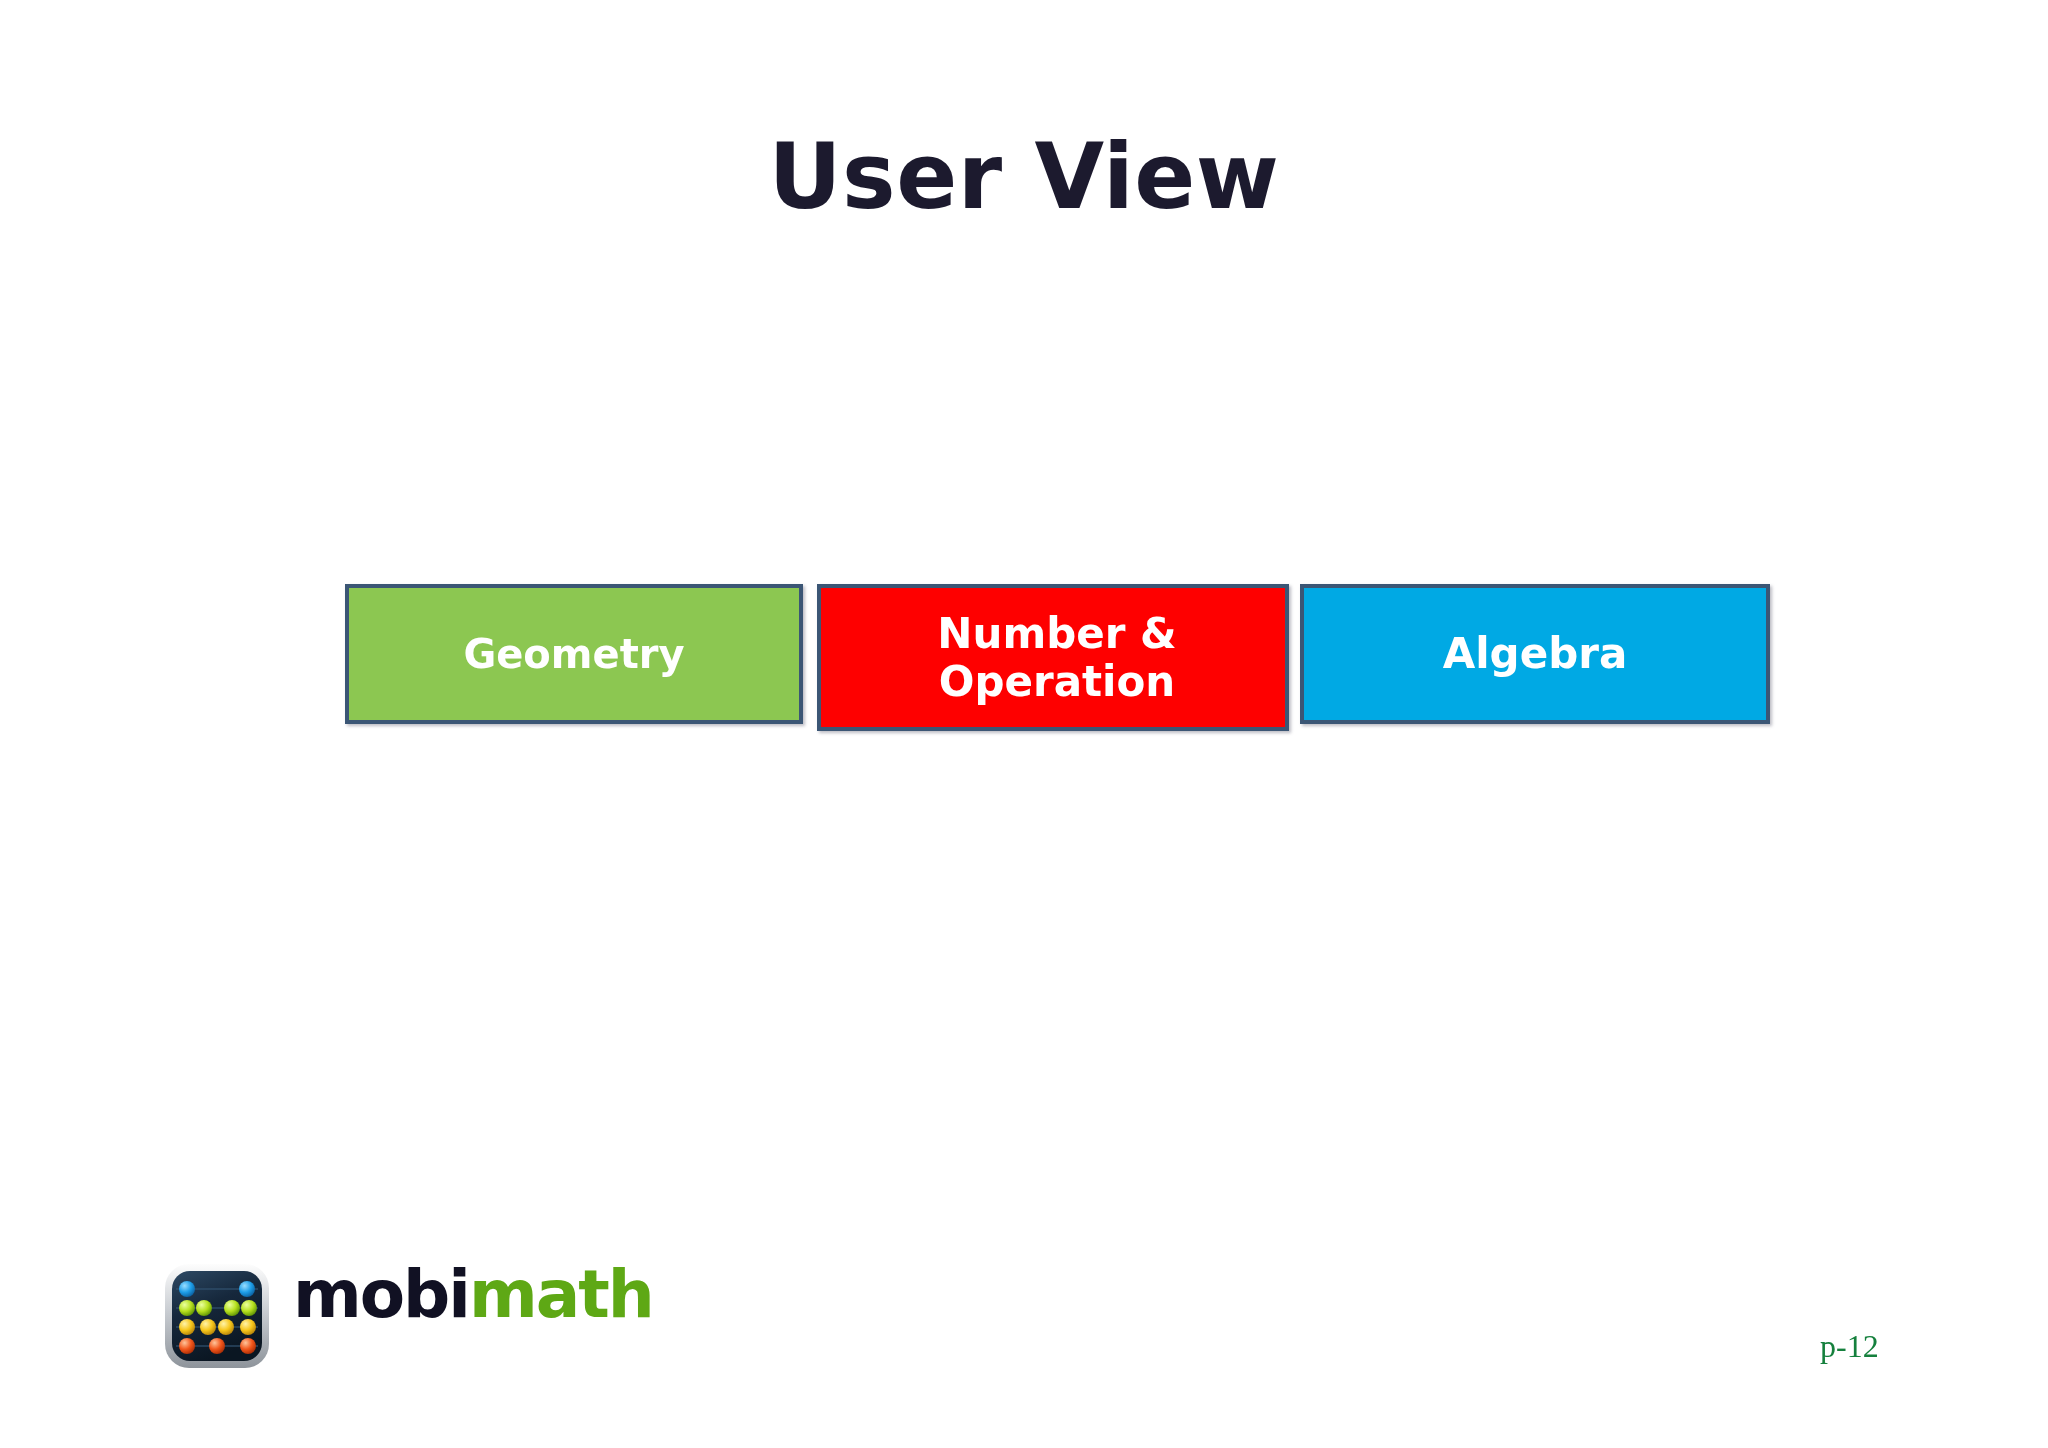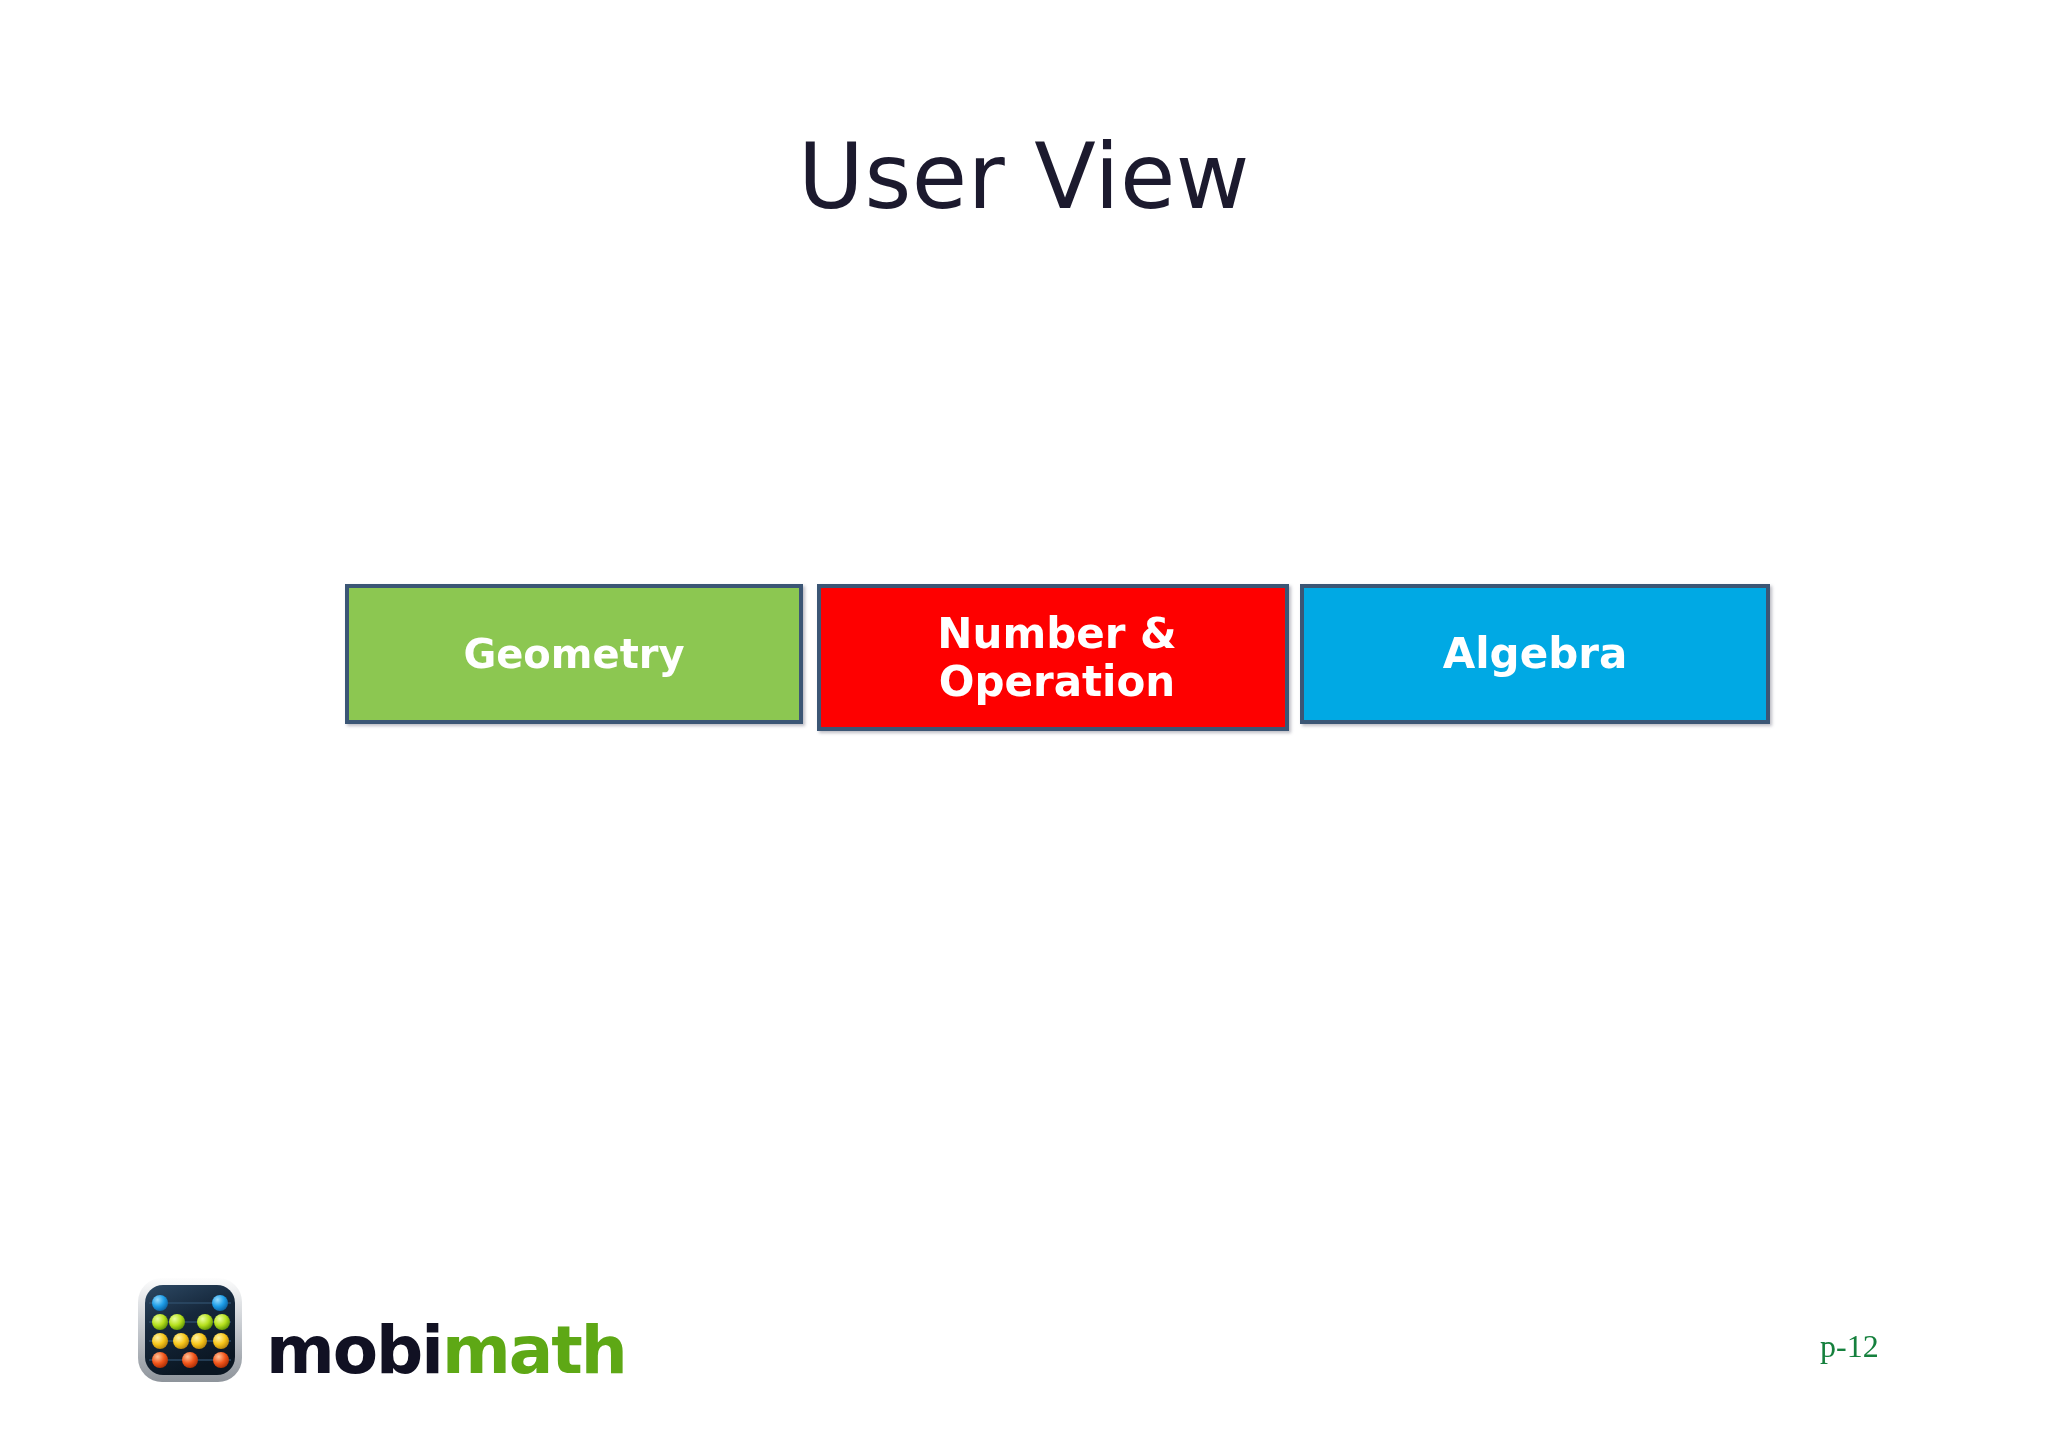--- a/index.html
+++ b/index.html
@@ -18,21 +18,21 @@
 
   
   .slide-title {
     position: absolute;
     left: 0;
     top: 132px;
     width: 2048px;
     text-align: center;
     font-family: "DejaVu Sans", sans-serif;
     font-size: 90px;
-    font-weight: 400;
+    font-weight: 700;
     line-height: 1.0;
     color: #1C1A2E;
     letter-spacing: 0.5px;
   }
 
   
   .diagram {
     position: absolute;
     left: 345px;
     top: 584px;
@@ -111,26 +111,26 @@
     font-weight: bold;
     font-size: 46px;
     line-height: 1.2;
     padding: 0 30px;
     box-shadow: 2px 2px 3px rgba(90,90,110,0.40);
   }
 
   
   .logo {
     position: absolute;
-    left: 136px;
+    left: 163px;
     top: 1262px;
     width: 480px;
     height: 122px;
     display: flex;
-    align-items: flex-end;
+    align-items: flex-start;
   }
 
   .logo-mark {
     position: relative;
     width: 108px;
     height: 108px;
     flex: 0 0 auto;
   }
 
   .logo-wordmark {

